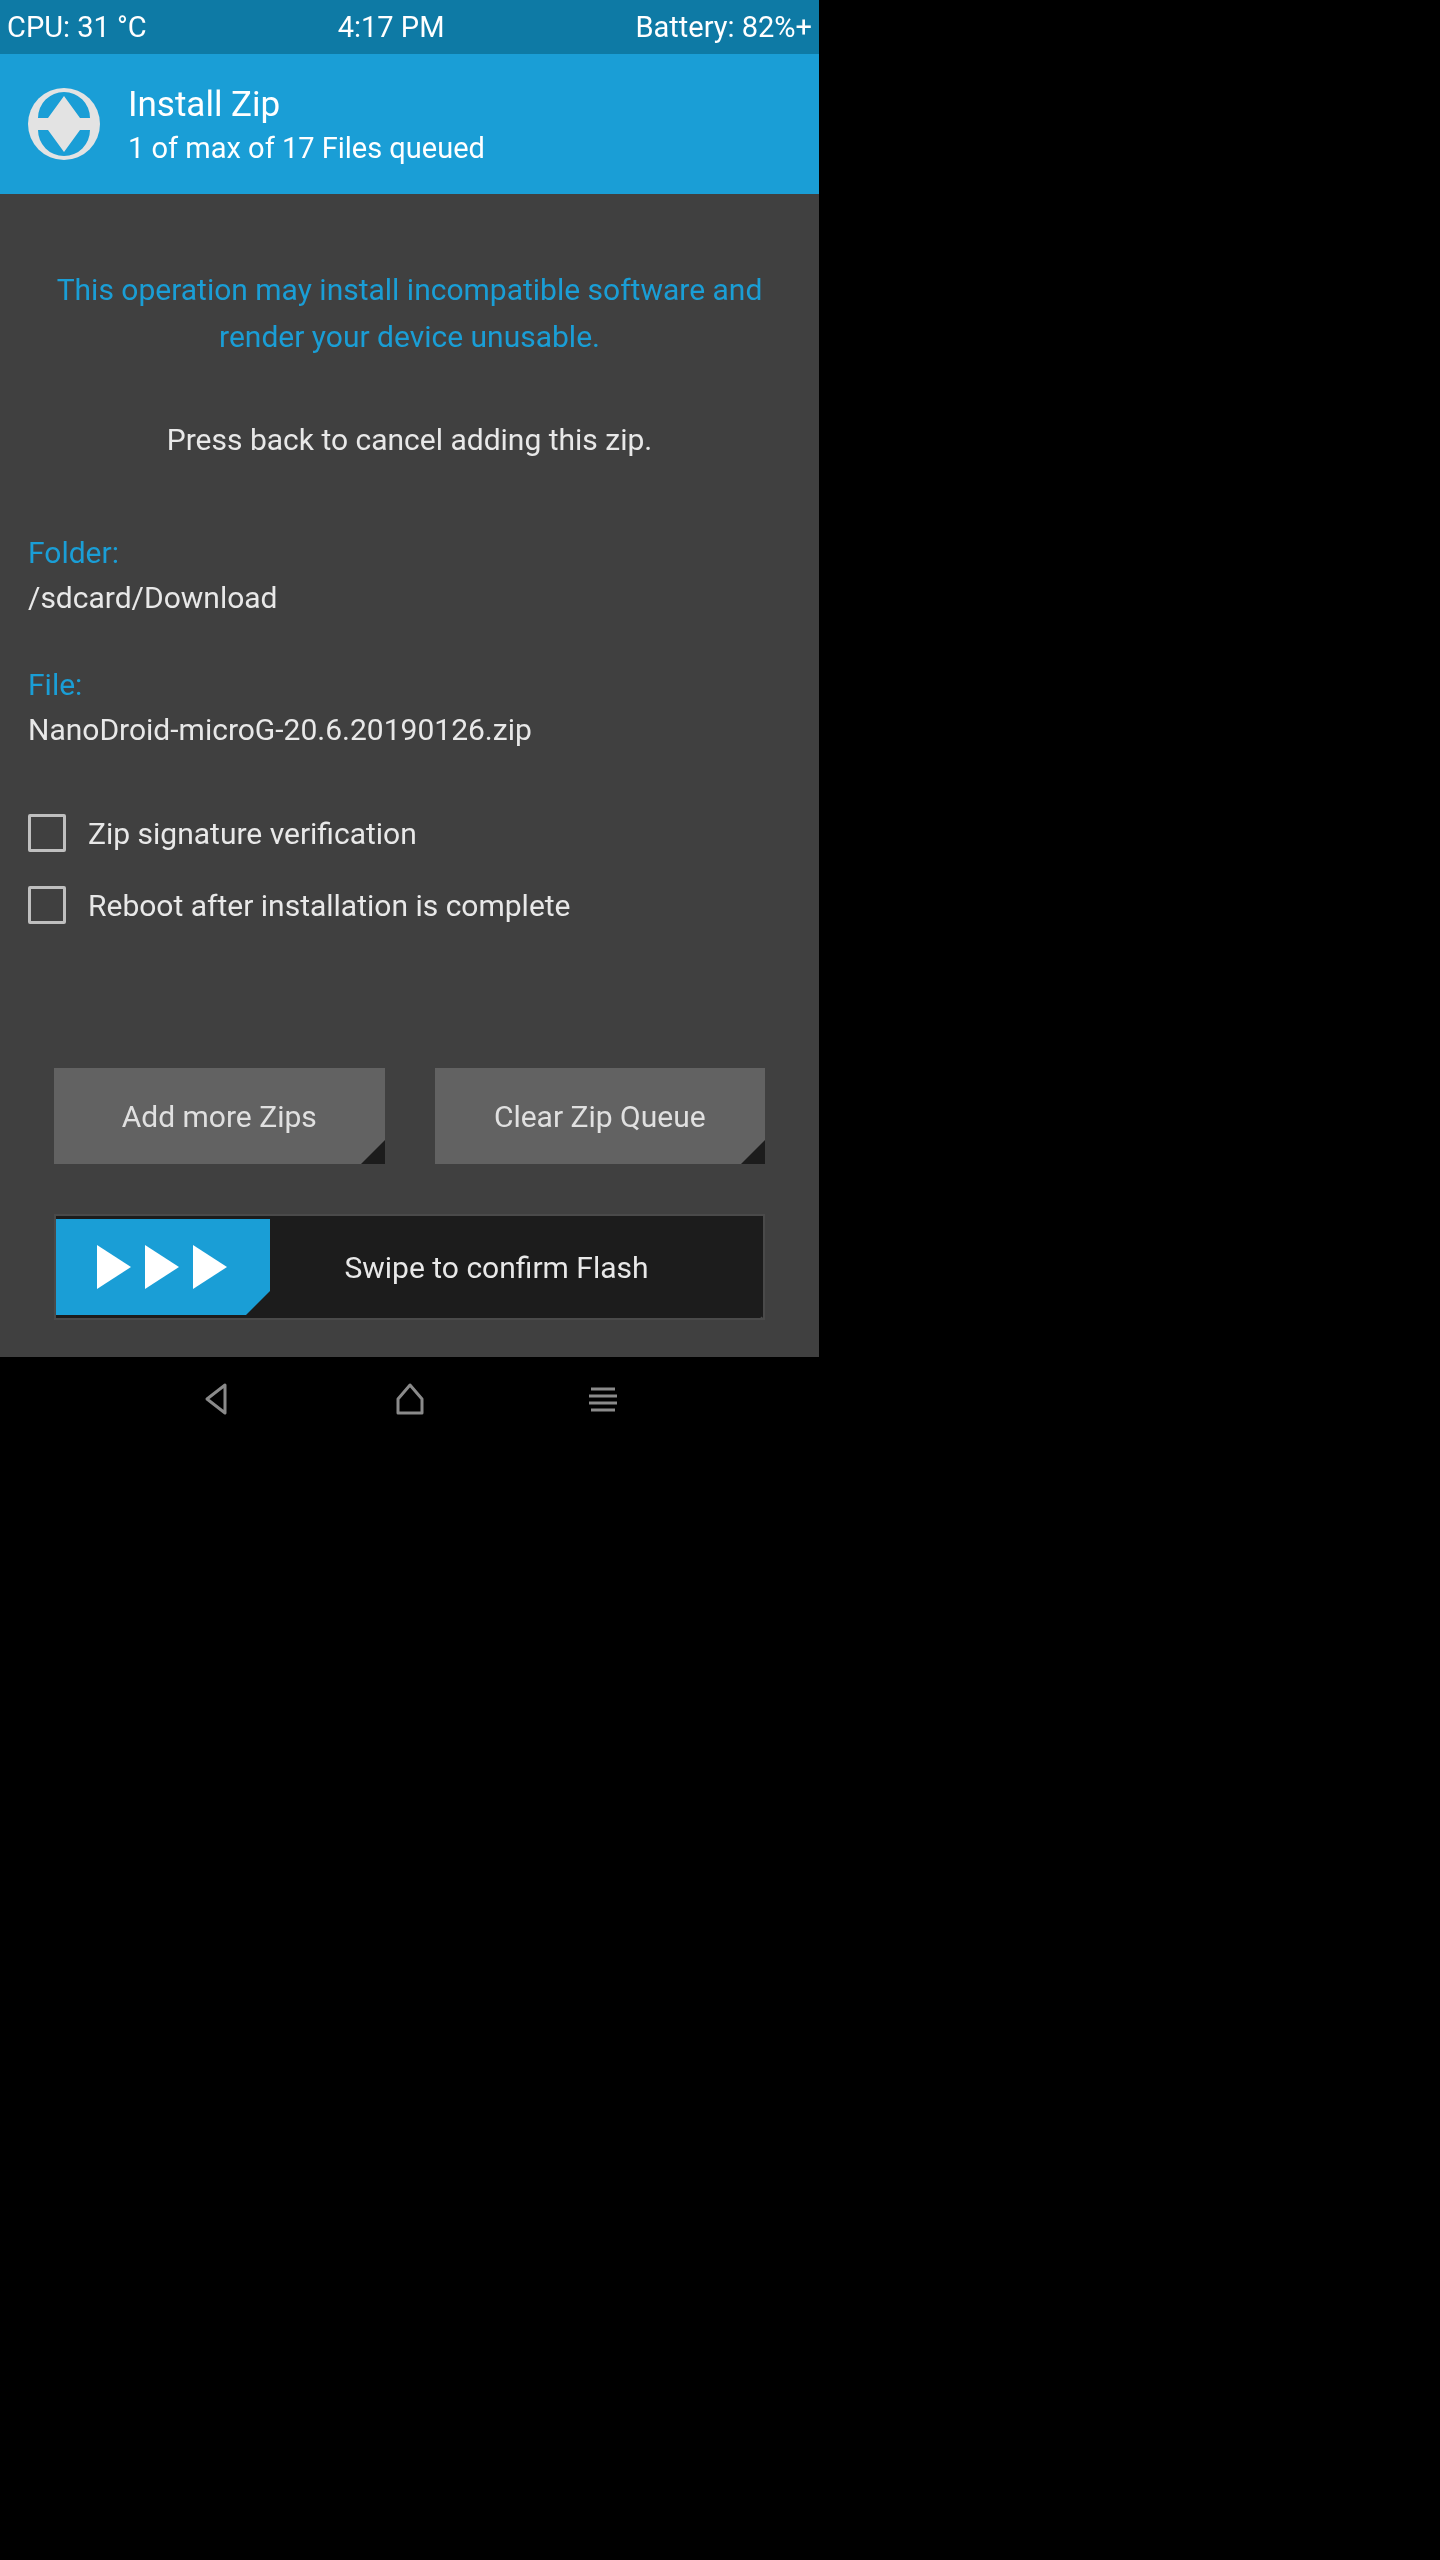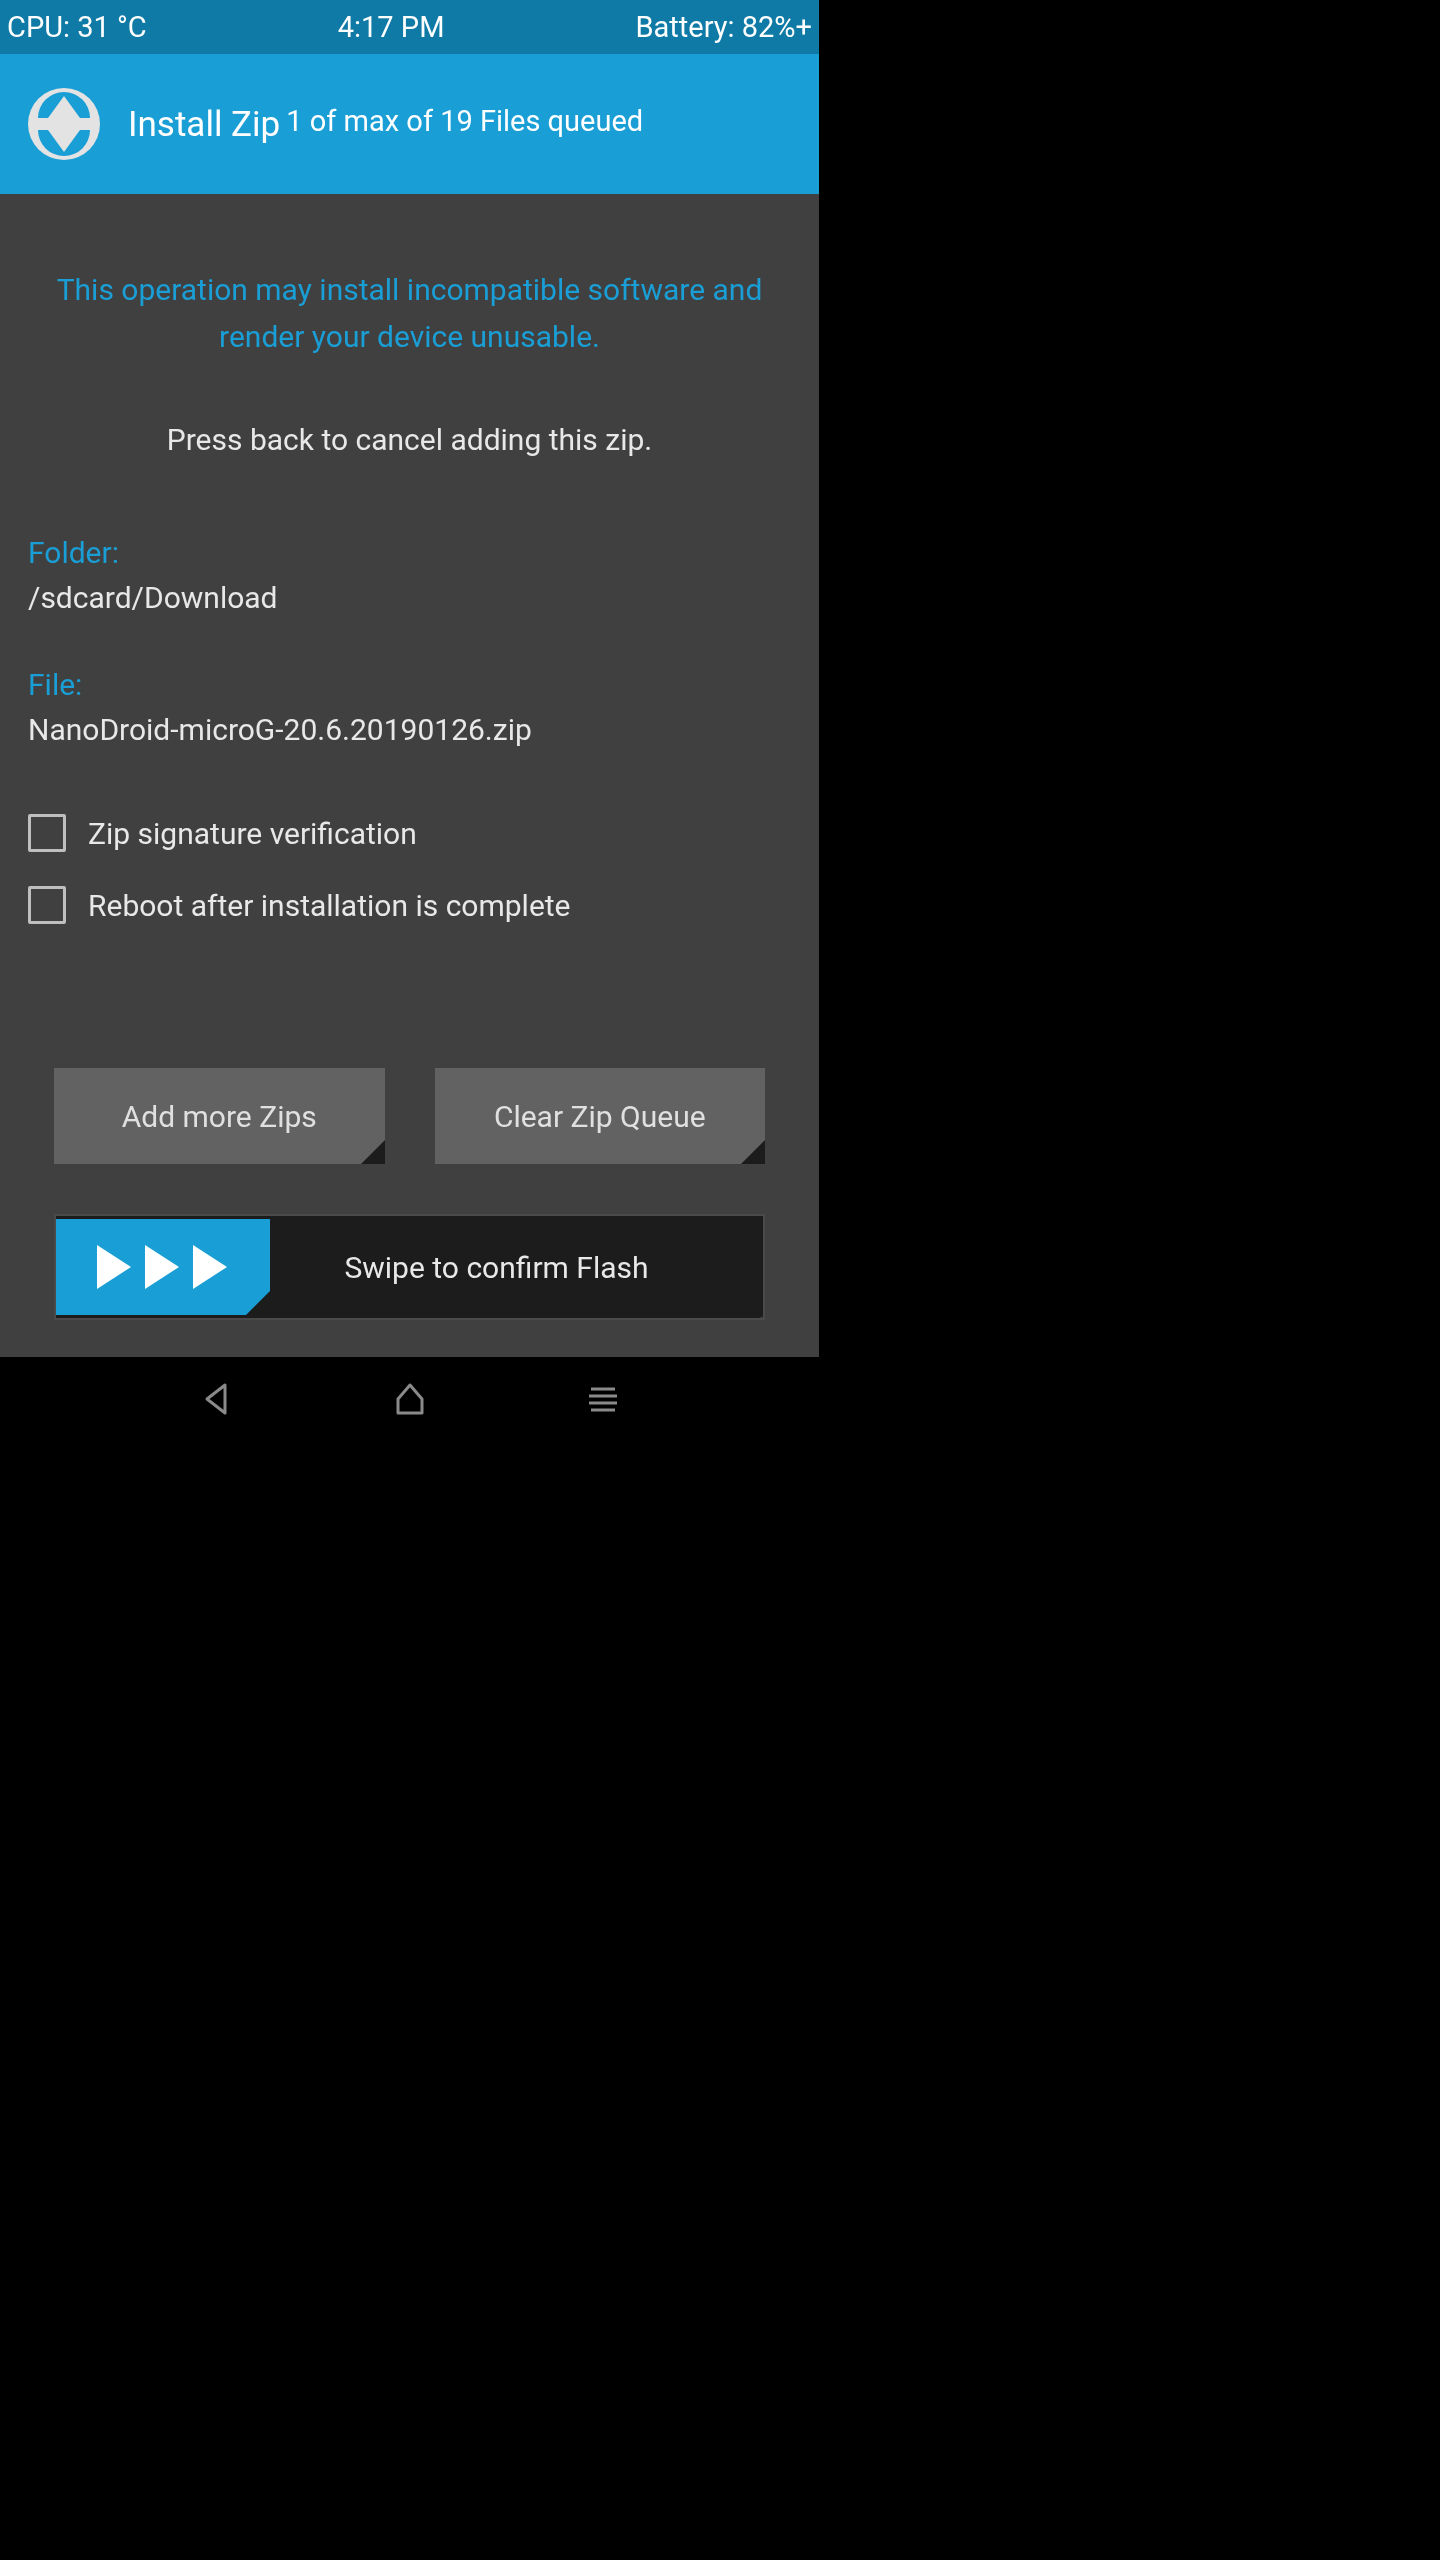--- a/index.html
+++ b/index.html
@@ -40,21 +40,21 @@
     .logo-circle {
       width: 72px;
       height: 72px;
       background: #e3e3e3;
       border-radius: 50%;
       position: relative;
       flex-shrink: 0;
     }
     .header-text {
       display: flex;
-      flex-direction: row;
+      flex-direction: column;
       gap: 6px;
     }
     .header-title {
       color: #ffffff;
       font-size: 35px;
       font-weight: 400;
     }
     .header-subtitle {
       color: #ffffff;
       font-size: 29px;
@@ -258,21 +258,21 @@
 
 <div class="header">
   <div class="logo-circle">
     <svg viewBox="0 0 72 72" width="72" height="72">
       <path d="M 10 30 A 26 26 0 0 1 62 30 L 52 30 L 36 8 L 20 30 Z" fill="#1a9ed6"></path>
       <path d="M 62 42 A 26 26 0 0 1 10 42 L 20 42 L 36 64 L 52 42 Z" fill="#1a9ed6"></path>
     </svg>
   </div>
   <div class="header-text">
     <div class="header-title">Install Zip</div>
-    <div class="header-subtitle">1 of max of 19 Files queued</div>
+    <div class="header-subtitle">1 of max of 17 Files queued</div>
   </div>
 </div>
 
 <div class="main">
   <div class="warning">This operation may install incompatible software and render your device unusable.</div>
   <div class="instruction">Press back to cancel adding this zip.</div>
 
   <div class="field-block">
     <div class="field-label">Folder:</div>
     <div class="field-value">/sdcard/Download</div>

